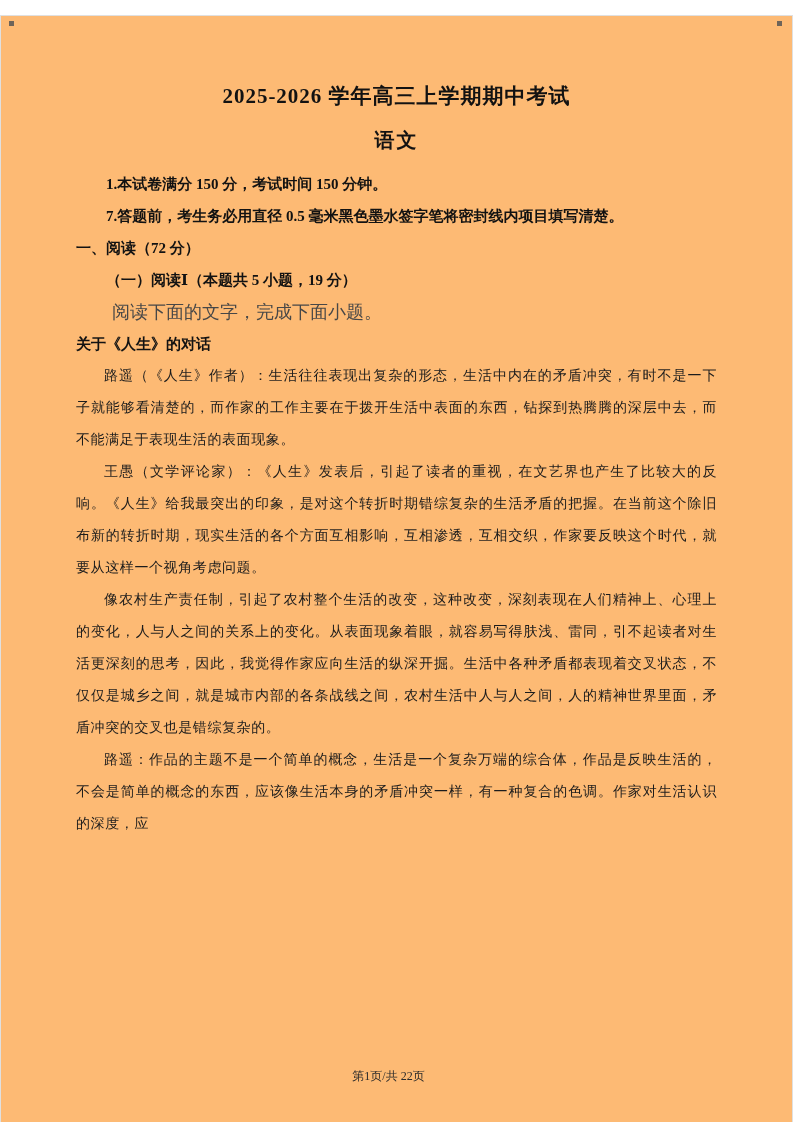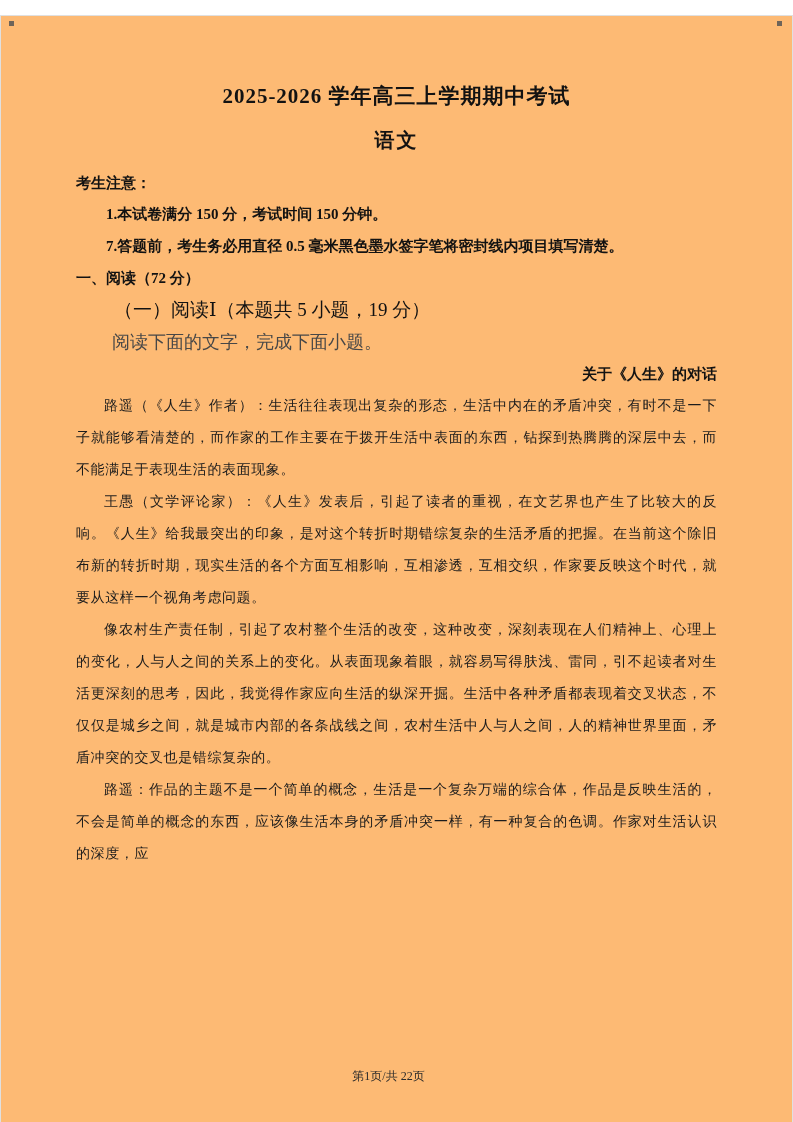--- a/index.html
+++ b/index.html
@@ -47,38 +47,38 @@
     text-indent: 2em;
     text-align: justify;
   }
   .section-heading {
     font-size: 15px;
     font-weight: bold;
     margin: 0;
     line-height: 32px;
   }
   .subsection-heading {
-    font-size: 19px;
-    font-weight: normal;
+    font-size: 15px;
+    font-weight: bold;
     margin: 0;
     line-height: 32px;
     text-indent: 2em;
   }
   .instruction {
     font-size: 18px;
     font-weight: normal;
     color: #474747;
     margin: 0;
     line-height: 32px;
     text-indent: 2em;
   }
   .article-title {
     font-size: 15px;
     font-weight: bold;
-    text-align: right;
+    text-align: left;
     margin: 0;
     line-height: 32px;
   }
   .article-authors {
     font-size: 14px;
     text-align: center;
     margin: 0;
     line-height: 32px;
     letter-spacing: 1px;
   }
@@ -119,21 +119,20 @@
   <div class="corner tl"></div>
   <div class="corner tr"></div>
   <div class="corner bl"></div>
   <div class="corner br"></div>
 
   <div class="content">
     <h1 class="exam-title">2025-2026 学年高三上学期期中考试</h1>
     <h2 class="subject-title">语文</h2>
 
     <div>
-      <p class="notice-heading">考生注意：</p>
       <p class="notice-item">1.本试卷满分 150 分，考试时间 150 分钟。</p>
       <p class="notice-item">7.答题前，考生务必用直径 0.5 毫米黑色墨水签字笔将密封线内项目填写清楚。</p>
     </div>
 
     <p class="section-heading">一、阅读（72 分）</p>
     <p class="subsection-heading">（一）阅读Ⅰ（本题共 5 小题，19 分）</p>
     <p class="instruction">阅读下面的文字，完成下面小题。</p>
 
     <div>
       <p class="article-title">关于《人生》的对话</p>

